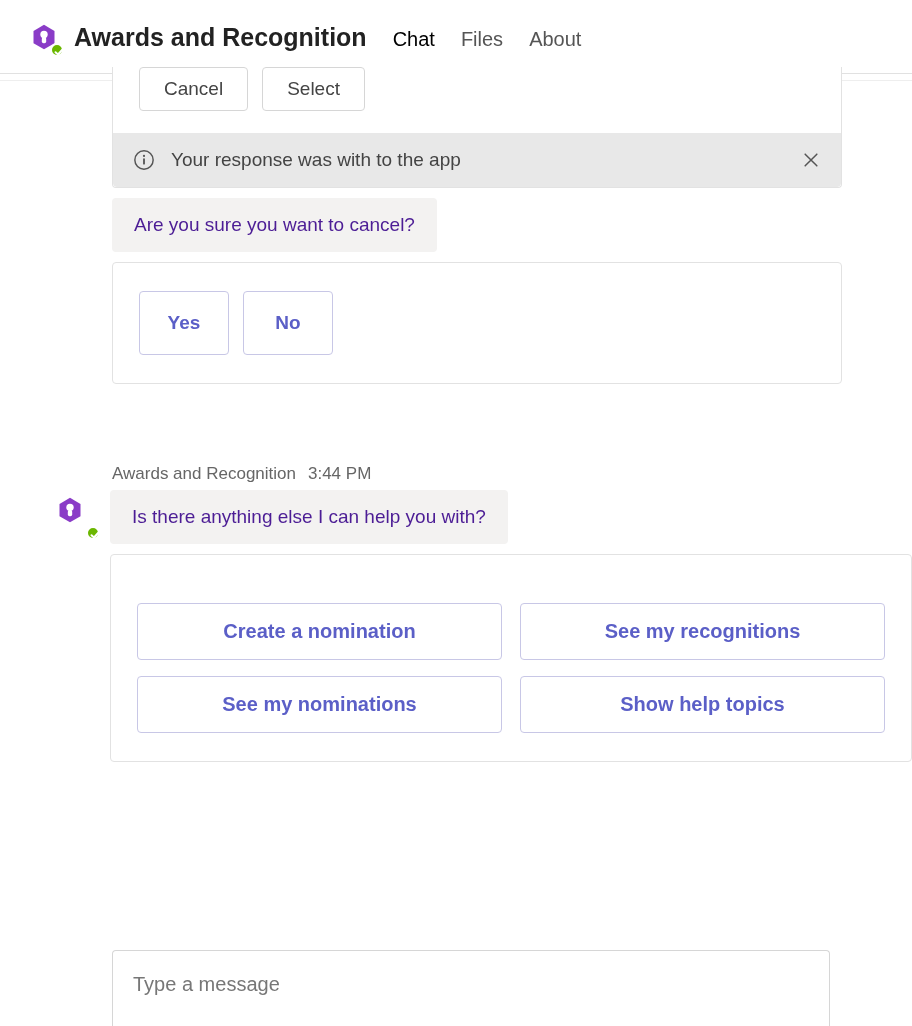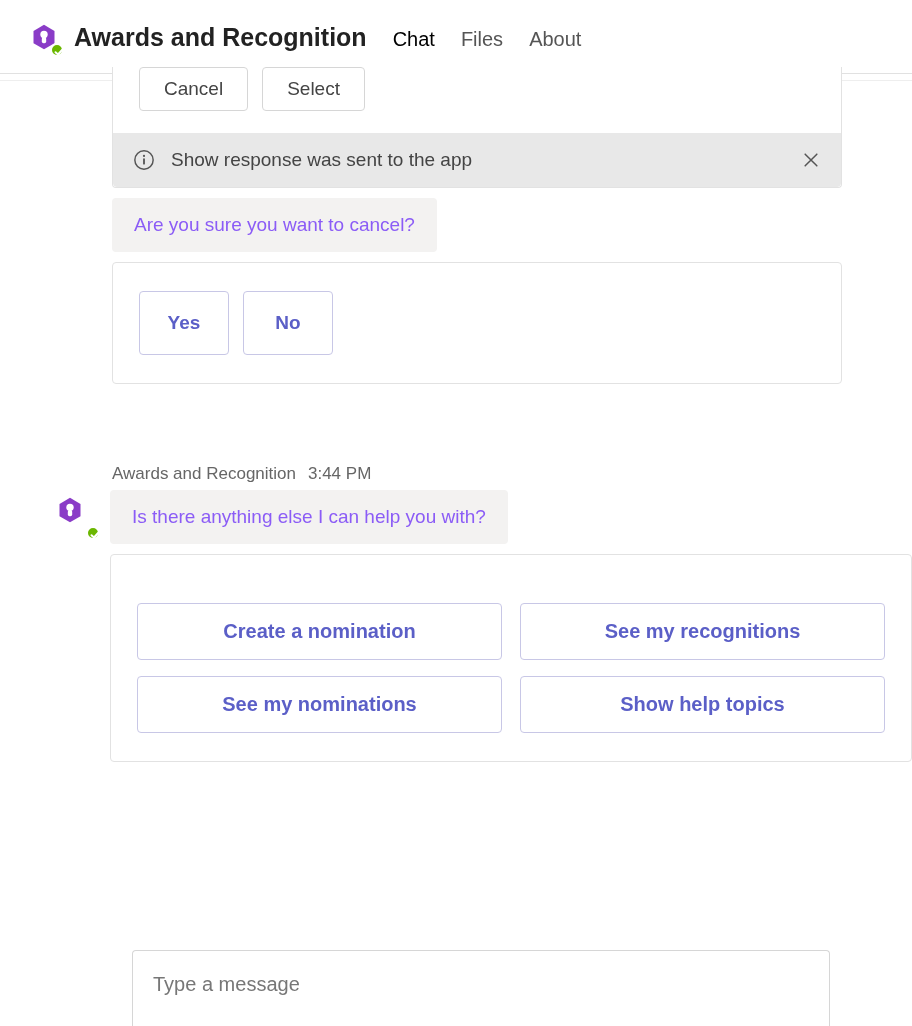--- a/index.html
+++ b/index.html
@@ -122,21 +122,21 @@
     display: inline-flex;
   }
   .notice-bar .close-icon {
     margin-left: auto;
     cursor: pointer;
     display: inline-flex;
   }
   .text-bubble {
     display: inline-block;
     background: #f3f2f1;
-    color: #8b5cf6;
+    color: #4c1d95;
     font-size: 19px;
     padding: 16px 22px;
     border-radius: 4px;
     margin-top: 10px;
   }
   .option-card {
     background: #fff;
     border: 1px solid #e2e2e2;
     border-radius: 4px;
     padding: 28px 26px;
@@ -201,21 +201,20 @@
     display: grid;
     grid-template-columns: 1fr 1fr;
     gap: 16px 18px;
     margin-top: 20px;
   }
   .compose-wrap {
     position: absolute;
     left: 112px;
     right: 82px;
     bottom: 0;
-    margin-left: 20px;
   }
   .compose {
     border: 1px solid #d6d6d6;
     border-bottom: none;
     border-radius: 4px 4px 0 0;
     padding: 22px 20px 30px 20px;
     font-size: 20px;
     color: #777;
     background: #fff;
   }
@@ -259,21 +258,21 @@
         <button class="plain-btn">Select</button>
       </div>
       <div class="notice-bar">
         <span class="info-icon">
           <svg width="22" height="22" viewBox="0 0 24 24">
               <circle cx="12" cy="12" r="10" fill="none" stroke="#555" stroke-width="1.6"></circle>
               <circle cx="12" cy="7.5" r="1.2" fill="#555"></circle>
               <rect x="11" y="10" width="2" height="7" rx="1" fill="#555"></rect>
             </svg>
         </span>
-        <span>Show response was sent to the app</span>
+        <span>Your response was with to the app</span>
         <span class="close-icon">
           <svg width="20" height="20" viewBox="0 0 24 24">
               <path d="M5 5 L19 19 M19 5 L5 19" stroke="#555" stroke-width="1.8" stroke-linecap="round"></path>
             </svg>
         </span>
       </div>
     </div>
 
     <div class="text-bubble">Are you sure you want to cancel?</div>
 

